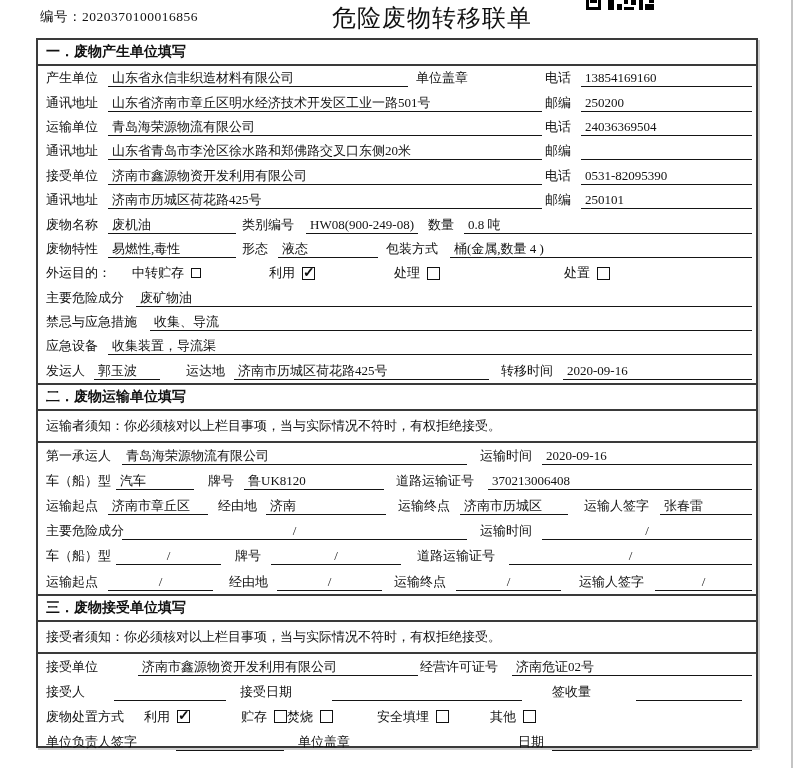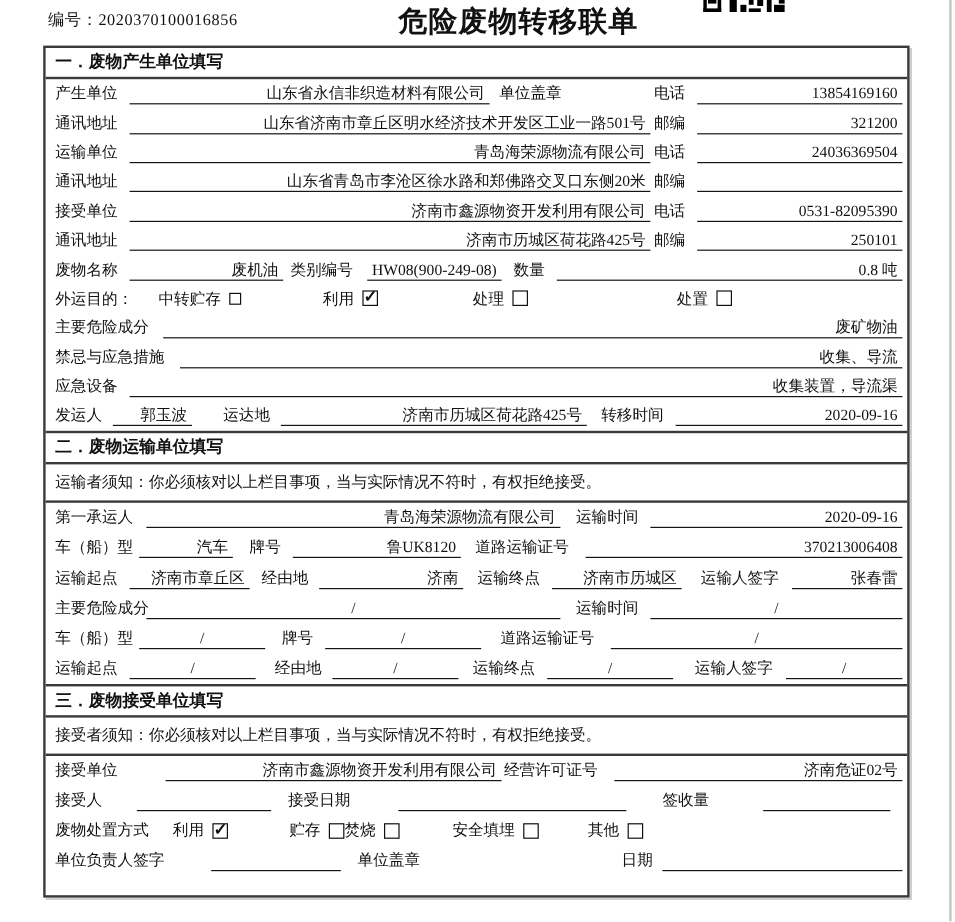--- a/index.html
+++ b/index.html
@@ -2,36 +2,36 @@
 <html><head>
 <meta charset="utf-8">
 <style>
   html,body{margin:0;padding:0;background:#fff;}
   .page{position:relative;width:796px;height:768px;background:#fff;overflow:hidden;
         font-family:"Liberation Serif","DejaVu Serif",serif;color:#111;font-size:13px;}
   .page-edge{position:absolute;top:0;bottom:0;right:3px;width:2px;background:#c4c4c4;}
 
   
   .doc-no{position:absolute;left:40px;top:8px;font-size:13.5px;letter-spacing:.5px;}
-  .doc-title{position:absolute;left:332px;top:2px;font-size:24px;font-weight:bold;letter-spacing:1px;}
+  .doc-title{position:absolute;left:332px;top:2px;font-size:24px;font-weight:normal;letter-spacing:1px;}
   .qr{position:absolute;left:586px;top:0;}
 
   
   .form{position:absolute;left:36px;top:38px;width:722px;height:710px;box-sizing:border-box;
         border:2px solid #3a3a3a;box-shadow:2px 2px 0 #cfcfcf;display:flex;flex-direction:column;background:#fff;}
   .sec-h{font-weight:bold;font-size:14px;display:flex;align-items:center;padding:0 8px;
          border-bottom:2px solid #3a3a3a;flex:0 0 24px;}
   .sec-h.bt{border-top:2px solid #3a3a3a;flex-basis:24px;}
   .notice{display:flex;align-items:center;padding:0 8px;border-bottom:2px solid #3a3a3a;flex:0 0 30px;}
   .frow{display:flex;align-items:center;padding:0 4px 0 8px;flex:0 0 24.4px;}
   .frow.s2{flex-basis:25.2px;}
   .frow.s3{flex-basis:25px;}
   .lbl{white-space:nowrap;margin-right:6px;flex:0 0 auto;}
   .val{border-bottom:1px solid #151515;height:18px;line-height:18px;white-space:nowrap;
-       padding:0 4px;box-sizing:border-box;flex:0 0 auto;overflow:visible;text-align:right;}
+       padding:0 4px;box-sizing:border-box;flex:0 0 auto;overflow:visible;}
   .val.c{text-align:center;}
   .fill{flex:1 1 auto;}
   .mla{margin-left:auto;}
   .opt{display:inline-flex;align-items:center;white-space:nowrap;flex:0 0 auto;}
   .cb{width:11px;height:11px;border:1.5px solid #111;display:inline-block;margin-left:7px;
       position:relative;flex:0 0 auto;}
   .cb.sm{width:8px;height:8px;}
   .cb.checked::after{content:"✓";position:absolute;left:0;top:-4px;font-size:14px;font-weight:bold;}
 
   
@@ -70,21 +70,21 @@
       <span class="val" style="width:300px">山东省永信非织造材料有限公司</span>
       <span class="lbl" style="margin-left:8px">单位盖章</span>
       <span class="lbl mla" style="width:30px">电话</span>
       <span class="val" style="width:171px">13854169160</span>
     </div>
 
     <div class="frow">
       <span class="lbl" style="width:56px">通讯地址</span>
       <span class="val" style="width:434px">山东省济南市章丘区明水经济技术开发区工业一路501号</span>
       <span class="lbl mla" style="width:30px">邮编</span>
-      <span class="val" style="width:171px">321200</span>
+      <span class="val" style="width:171px">250200</span>
     </div>
 
     <div class="frow">
       <span class="lbl" style="width:56px">运输单位</span>
       <span class="val" style="width:434px">青岛海荣源物流有限公司</span>
       <span class="lbl mla" style="width:30px">电话</span>
       <span class="val" style="width:171px">24036369504</span>
     </div>
 
     <div class="frow">
@@ -110,20 +110,28 @@
 
     <div class="frow">
       <span class="lbl" style="width:56px">废物名称</span>
       <span class="val" style="width:128px">废机油</span>
       <span class="lbl" style="margin-left:6px;width:58px">类别编号</span>
       <span class="val" style="width:112px">HW08(900-249-08)</span>
       <span class="lbl" style="margin-left:10px;width:30px">数量</span>
       <span class="val fill">0.8 吨</span>
     </div>
 
+    <div class="frow">
+      <span class="lbl" style="width:56px">废物特性</span>
+      <span class="val" style="width:128px">易燃性,毒性</span>
+      <span class="lbl" style="margin-left:6px;width:30px">形态</span>
+      <span class="val" style="width:100px">液态</span>
+      <span class="lbl" style="margin-left:8px;width:58px">包装方式</span>
+      <span class="val fill">桶(金属,数量 4 )</span>
+    </div>
 
     <div class="frow">
       <span class="lbl" style="width:70px">外运目的：</span>
       <span class="opt" style="margin-left:10px">
         <span>中转贮存</span>
         <span class="cb sm"></span>
       </span>
       <span class="opt" style="margin-left:68px">
         <span>利用</span>
         <span class="cb checked"></span>

